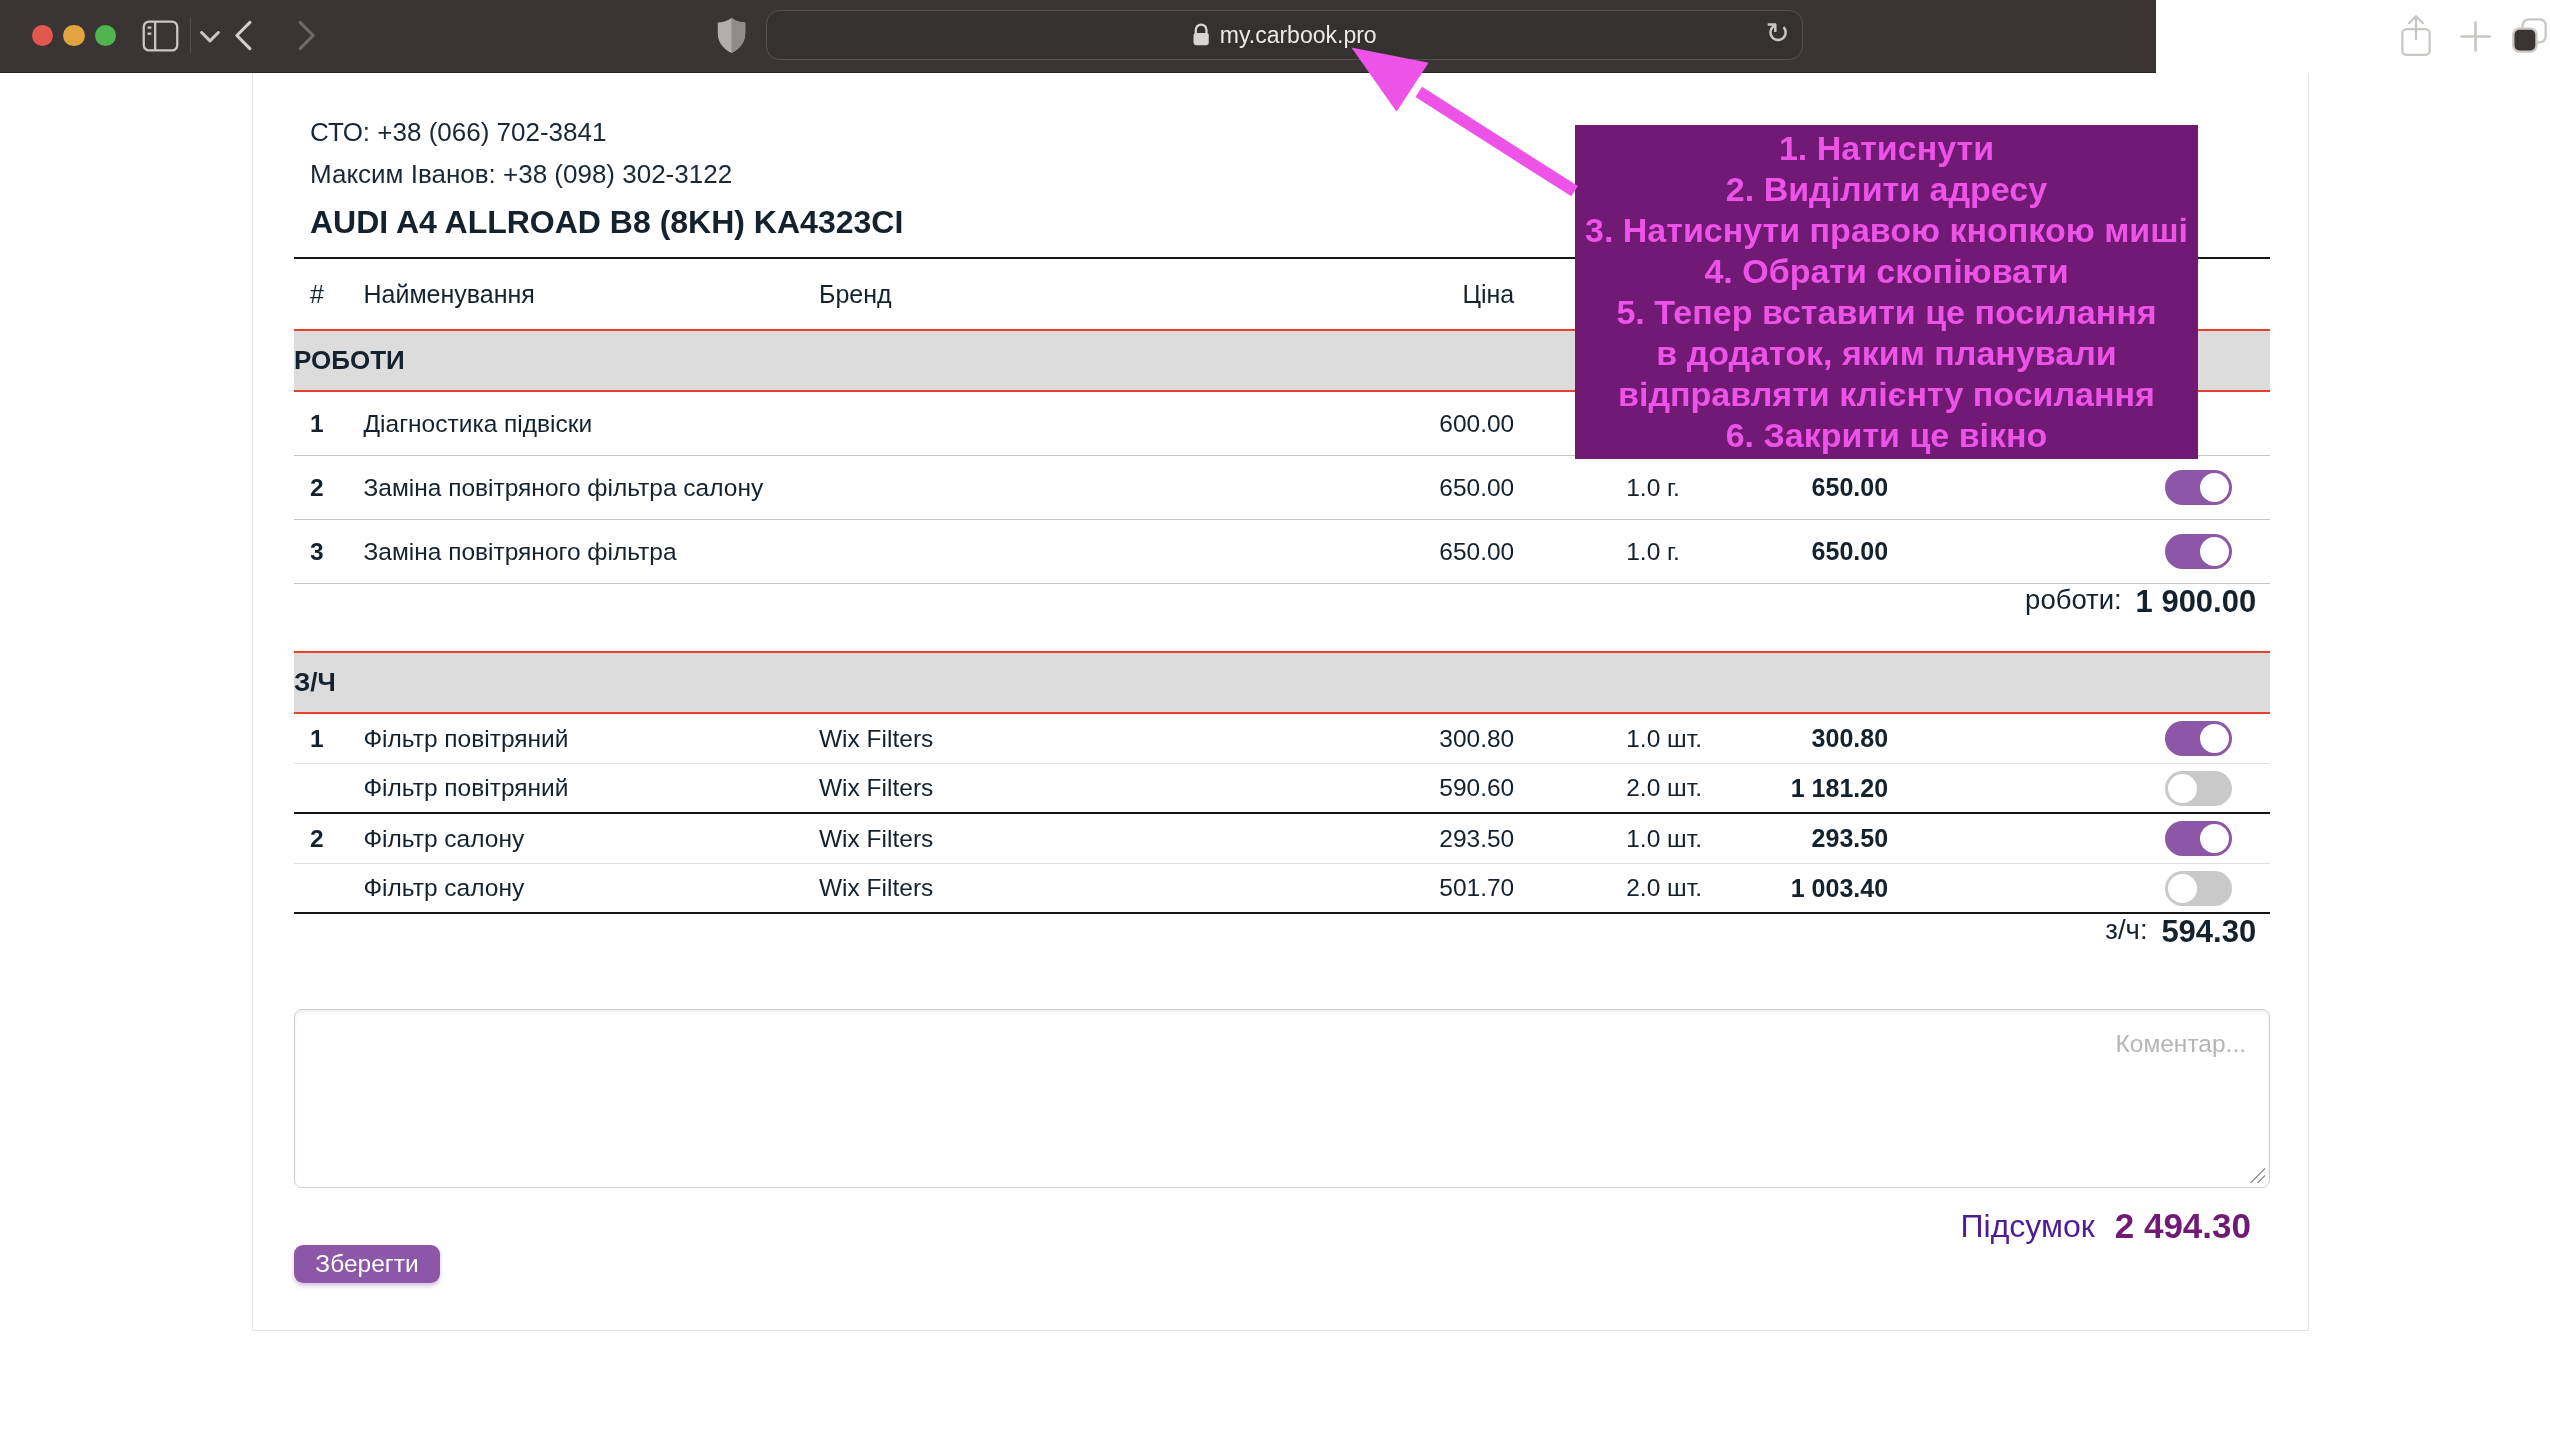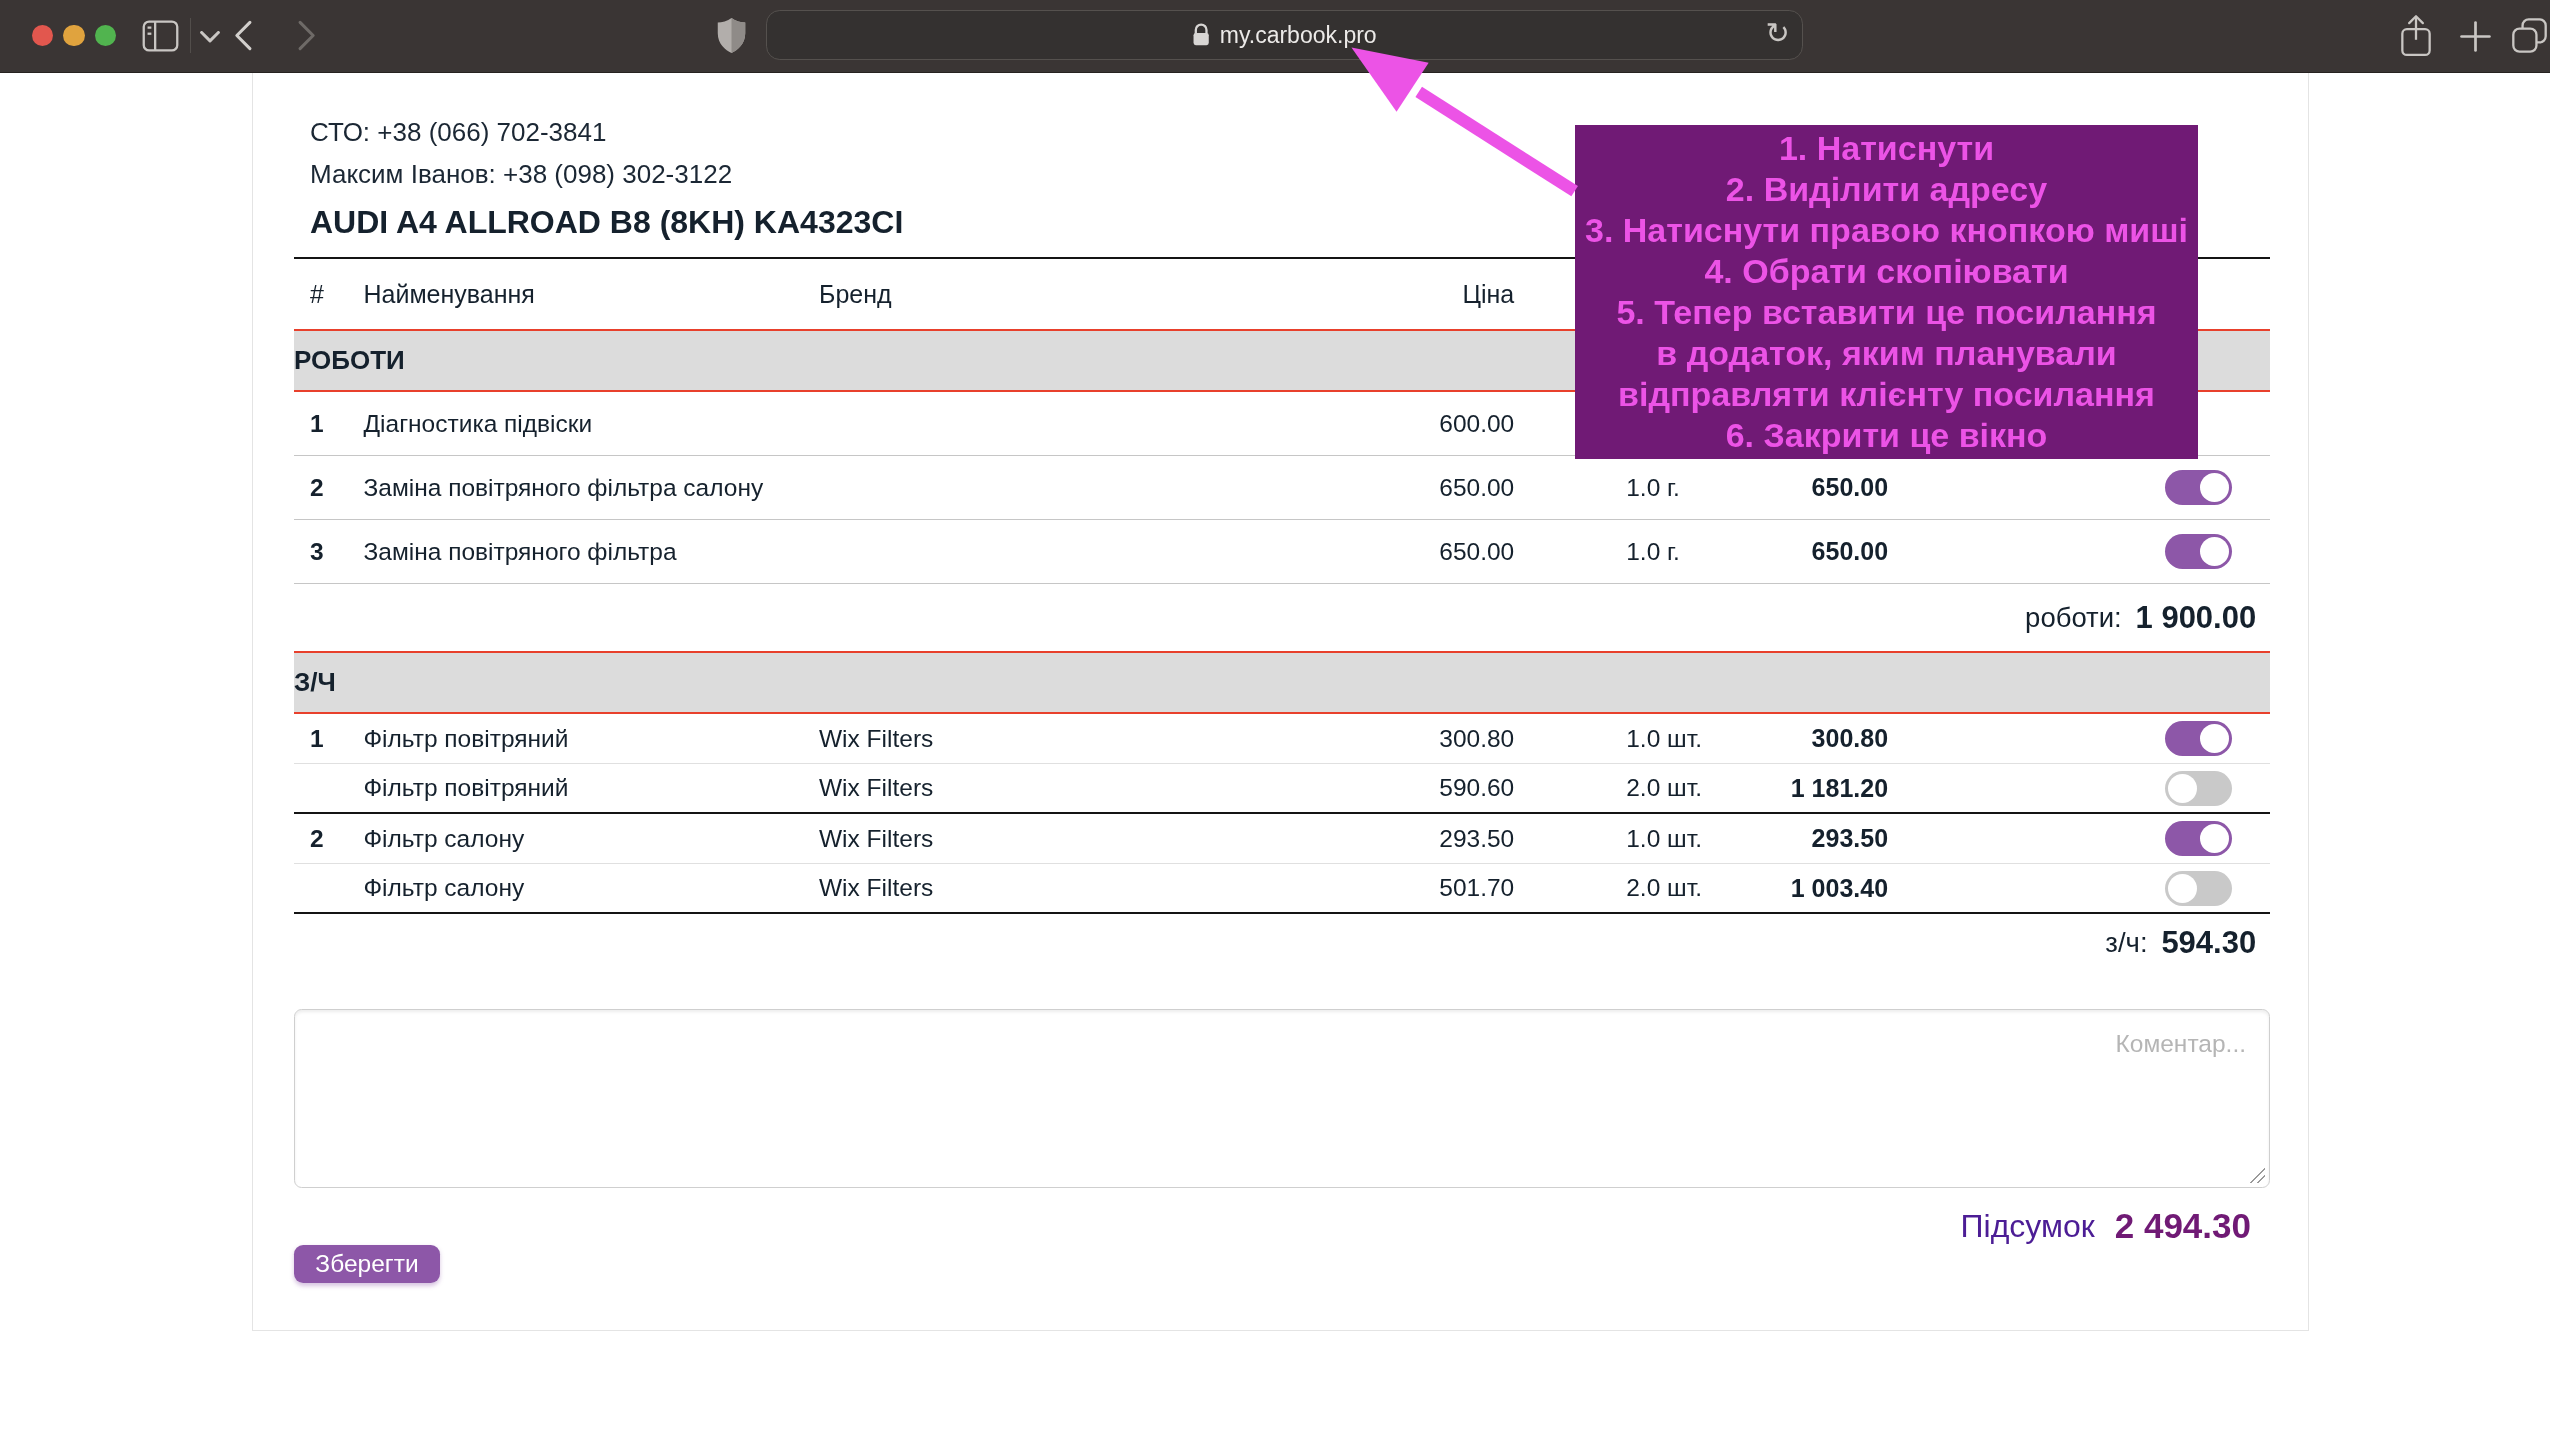--- a/index.html
+++ b/index.html
@@ -1,20 +1,20 @@
 <!DOCTYPE html>
 <html style="font-size:12.2px"><head>
 <meta charset="utf-8">
 <style>
   * { margin:0; padding:0; box-sizing:border-box; }
   html,body { width:2550px; height:1451px; overflow:hidden; background:#ffffff;
               font-family:"Liberation Sans", sans-serif; }
 
   
-  .toolbar { position:absolute; left:0; top:0; width:2550px; height:73px;
+  .toolbar { position:absolute; left:0; top:0; width:2156px; height:73px;
              background:#3a3534; border-bottom:0.8px solid #262220; z-index:5; }
   .traffic { position:absolute; left:32px; top:24.5px; display:flex; gap:10px; }
   .tl-dot { width:21.4px; height:21.4px; border-radius:50%; }
   .tb-ico { position:absolute; color:#c9c6c3; }
   .tb-divider { position:absolute; left:190px; top:18.3px; width:0.8px; height:35px; background:#524e4b; }
   .url-field { position:absolute; left:766px; top:10px; width:1037px; height:50px;
                background:#343130; border:0.8px solid #55514e; border-radius:13.8px;
                display:flex; align-items:center; justify-content:center; gap:9.2px; }
   .url-text { color:#eceae8; font-size:23px; }
   .reload { position:absolute; right:12.2px; top:50%; transform:translateY(-54%);
@@ -48,21 +48,21 @@
   .c-sum   { width:167px; text-align:right; font-weight:bold; font-size:25px; }
   .c-tgl   { width:411px; display:flex; justify-content:flex-end; padding-right:38px; }
 
   .toggle { width:67px; height:35px; border-radius:17.6px; position:relative; cursor:pointer; }
   .toggle.on  { background:#8d57a8; }
   .toggle.off { background:#c9c9c9; }
   .toggle .knob { position:absolute; top:3.1px; width:29px; height:29px; border-radius:50%; background:#fff; }
   .toggle.on  .knob { right:3.1px; }
   .toggle.off .knob { left:3.1px; }
 
-  .total-line { display:flex; justify-content:flex-end; align-items:center;
+  .total-line { display:flex; justify-content:flex-end; 
                 gap:13.8px; padding-right:13.8px; }
   .total-line.works { height:67px; }
   .total-line.parts { height:57px; }
   .total-label { font-size:27.5px; color:#15212d; }
   .total-value { font-size:31px; font-weight:bold; color:#15212d; }
 
   .comment-box { position:absolute; left:41px; top:936px; width:1976px; height:179px; }
   .comment-box textarea { width:100%; height:100%; border:0.8px solid #cfcfcf; border-radius:7.6px;
         padding:20px 23px; font-size:24.5px; font-family:"Liberation Sans", sans-serif;
         color:#333; box-shadow: inset 0 2.3px 3.1px rgba(0,0,0,0.07); resize:none; outline:none;text-align:right; }

